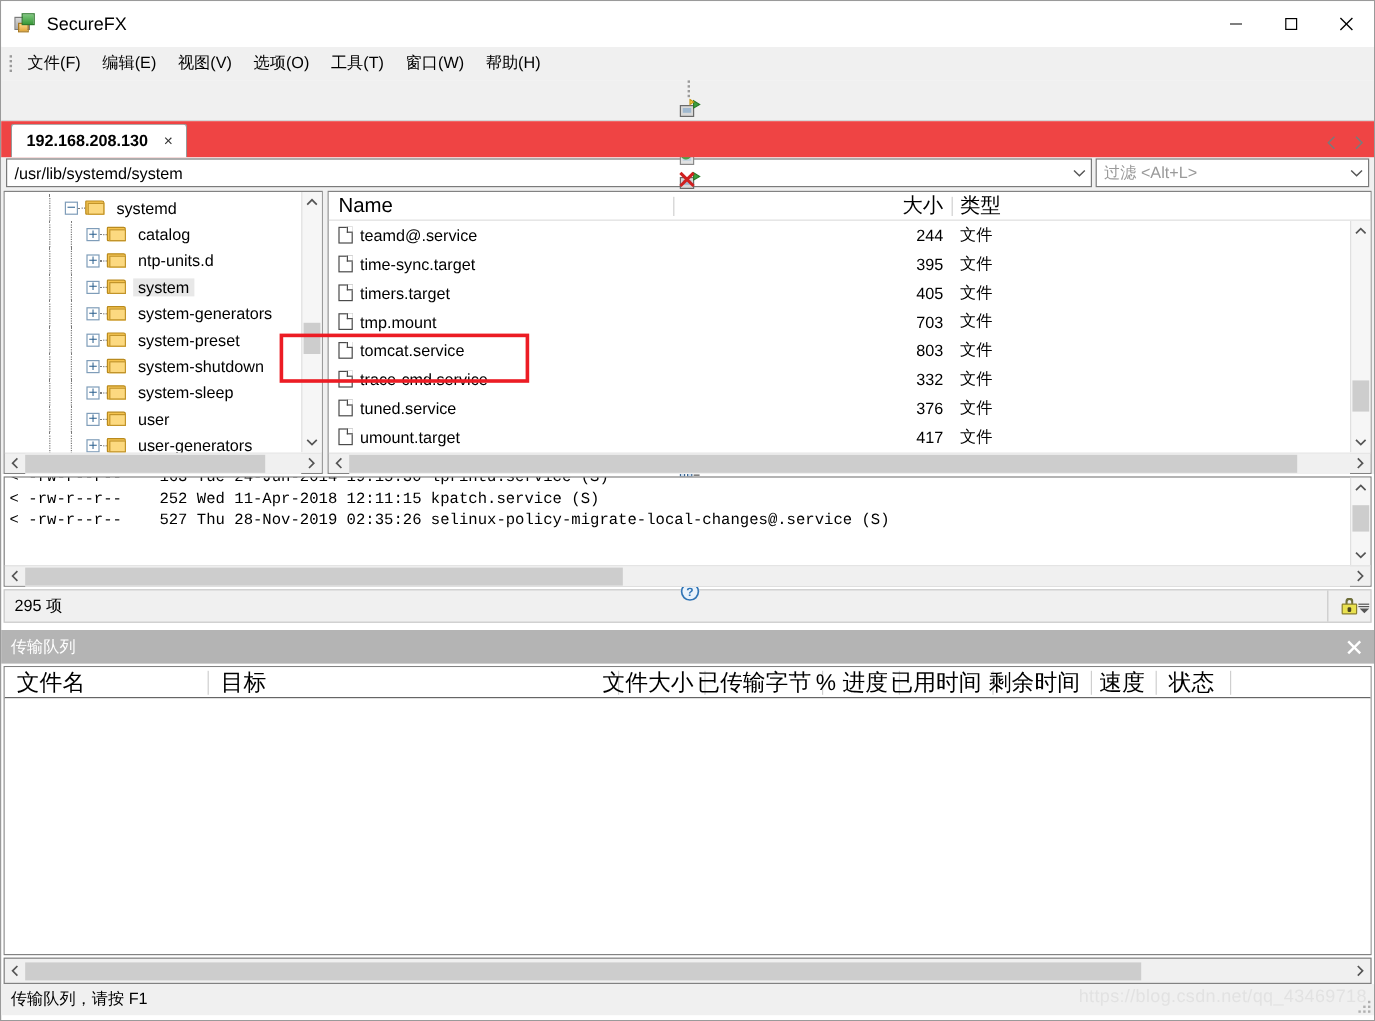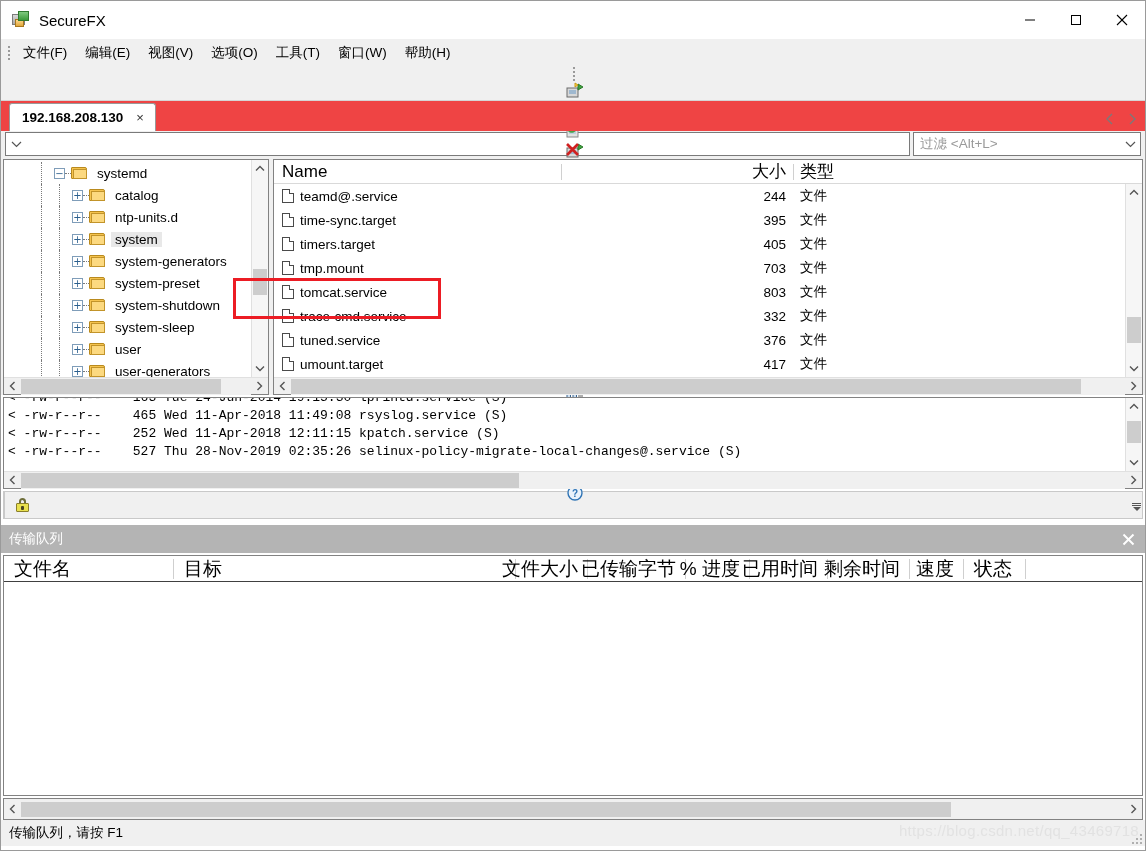--- a/index.html
+++ b/index.html
@@ -402,20 +402,21 @@
       <div class="tnav">
         <svg width="10" height="12" viewBox="0 0 10 12">
             <path d="M3 1 L8 6 L3 11" fill="none" stroke="#7a7a7a" stroke-width="1.3"></path>
           </svg>
       </div>
     </div>
   </div>
 
   <div class="pathbar">
     <div class="path-combo">
+      <div class="path-text">/usr/lib/systemd/system</div>
       <div class="combo-arrow">
         <svg width="11" height="8" viewBox="0 0 11 8">
             <path d="M1 2 L5.5 6.5 L10 2" fill="none" stroke="#555" stroke-width="1.2"></path>
           </svg>
       </div>
     </div>
     <div class="filter-combo">
       <div class="filter-text">过滤 &lt;Alt+L&gt;</div>
       <div class="combo-arrow">
         <svg width="11" height="8" viewBox="0 0 11 8">
@@ -698,21 +699,20 @@
             </svg>
         </div>
       </div>
     </div>
   </div>
 
   <div class="logpane">
     <div class="log-body">
       <div id="log-lines" style="margin-top:-9px;">
           <div class="logline">&lt; -rw-r--r--    163 Tue 24-Jun-2014 19:15:30 lprintd.service (S)</div>
-          <div class="logline">&lt; -rw-r--r--    465 Wed 11-Apr-2018 11:49:08 rsyslog.service (S)</div>
           <div class="logline">&lt; -rw-r--r--    252 Wed 11-Apr-2018 12:11:15 kpatch.service (S)</div>
           <div class="logline">&lt; -rw-r--r--    527 Thu 28-Nov-2019 02:35:26 selinux-policy-migrate-local-changes@.service (S)</div>
         </div>
       <div class="vscroll">
         <div class="vs-btn">
           <svg width="10" height="7" viewBox="0 0 10 7">
               <path d="M1 5.5 L5 1.5 L9 5.5" fill="none" stroke="#555" stroke-width="1.4"></path>
             </svg>
         </div>
         <div class="vs-track">
@@ -736,20 +736,21 @@
       </div>
       <div class="hs-btn">
         <svg width="7" height="10" viewBox="0 0 7 10">
             <path d="M1.5 1 L5.5 5 L1.5 9" fill="none" stroke="#555" stroke-width="1.4"></path>
           </svg>
       </div>
     </div>
   </div>
 
   <div class="statusrow">
+    <div class="status-text">295 项</div>
     <div class="status-cell">
       <div class="lock">
           <div class="shackle"></div>
           <div class="body"></div>
           <div class="hole"></div>
         </div>
     </div>
   </div>
 
   <div class="queue-title">

